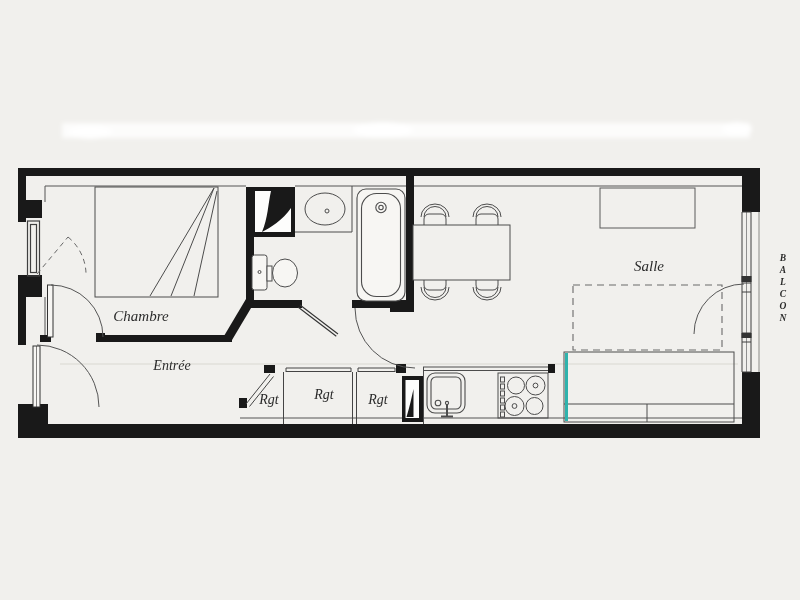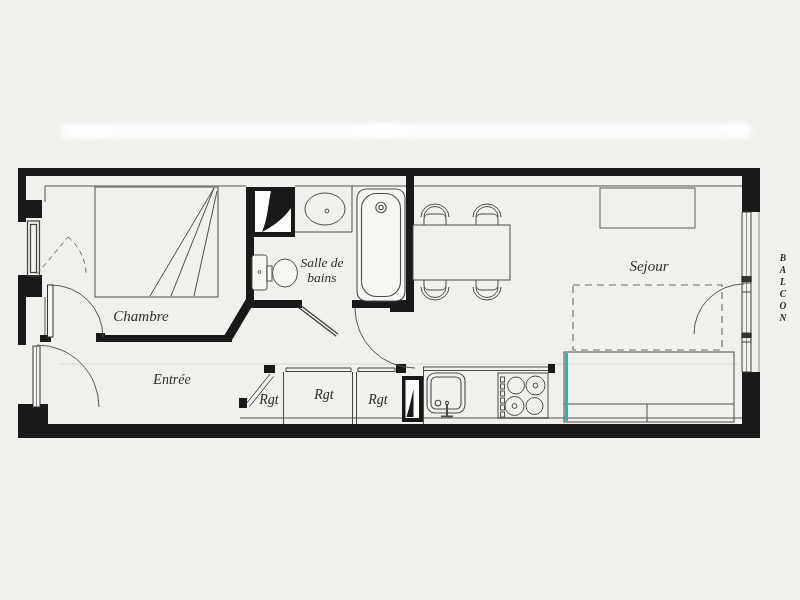--- a/index.html
+++ b/index.html
@@ -2,21 +2,21 @@
 <html><head>
 <meta charset="utf-8">
 <style>
   html,body{margin:0;padding:0;background:#e8e7e4;}
   .stage{position:relative;width:800px;height:600px;background:#f1f0ed;overflow:hidden;
          font-family:"Liberation Serif","DejaVu Serif",serif;}
   .plan-svg{position:absolute;left:0;top:0;}
   .lbl{position:absolute;color:#2b2b2b;font-style:italic;text-align:center;
        font-family:"Liberation Serif","DejaVu Serif",serif;}
   .lbl-chambre{left:96px;top:308px;width:90px;font-size:15px;font-family:Liberation Serif, serif;}
-  .lbl-entree{left:127px;top:372px;width:90px;font-size:14px;}
+  .lbl-entree{left:127px;top:358px;width:90px;font-size:14px;}
   .lbl-bains{left:282px;top:255px;width:80px;font-size:13.5px;line-height:15px;}
   .lbl-sejour{left:604px;top:258px;width:90px;font-size:15px;}
   .lbl-rgt{width:36px;font-size:14px;}
   .lbl-rgt1{left:251px;top:392px;}
   .lbl-rgt2{left:306px;top:387px;}
   .lbl-rgt3{left:360px;top:392px;}
   .lbl-balcon{left:778px;top:253px;font-size:9.5px;font-weight:bold;letter-spacing:2px;
               writing-mode:vertical-lr;text-orientation:upright;height:70px;}
 </style>
 </head>
@@ -240,23 +240,19 @@
         <path d="M351,368 V372"></path>
     <path d="M358,368 H395"></path>
         <path d="M358,371.5 H395"></path>
     <path d="M358,368 V372"></path>
         <path d="M395,368 V372"></path>
   </g>
 </svg>
 
 <div class="lbl lbl-chambre">Chambre</div>
 <div class="lbl lbl-entree">Entrée</div>
-<div class="lbl lbl-bains">
-  <div>Salle de</div>
-  <div>bains</div>
-</div>
-<div class="lbl lbl-sejour">Sejour</div>
+<div class="lbl lbl-sejour">Salle</div>
 <div class="lbl lbl-rgt lbl-rgt1">Rgt</div>
 <div class="lbl lbl-rgt lbl-rgt2">Rgt</div>
 <div class="lbl lbl-rgt lbl-rgt3">Rgt</div>
 <div class="lbl lbl-balcon">BALCON</div>
 
 </div>
 
 </body></html>

